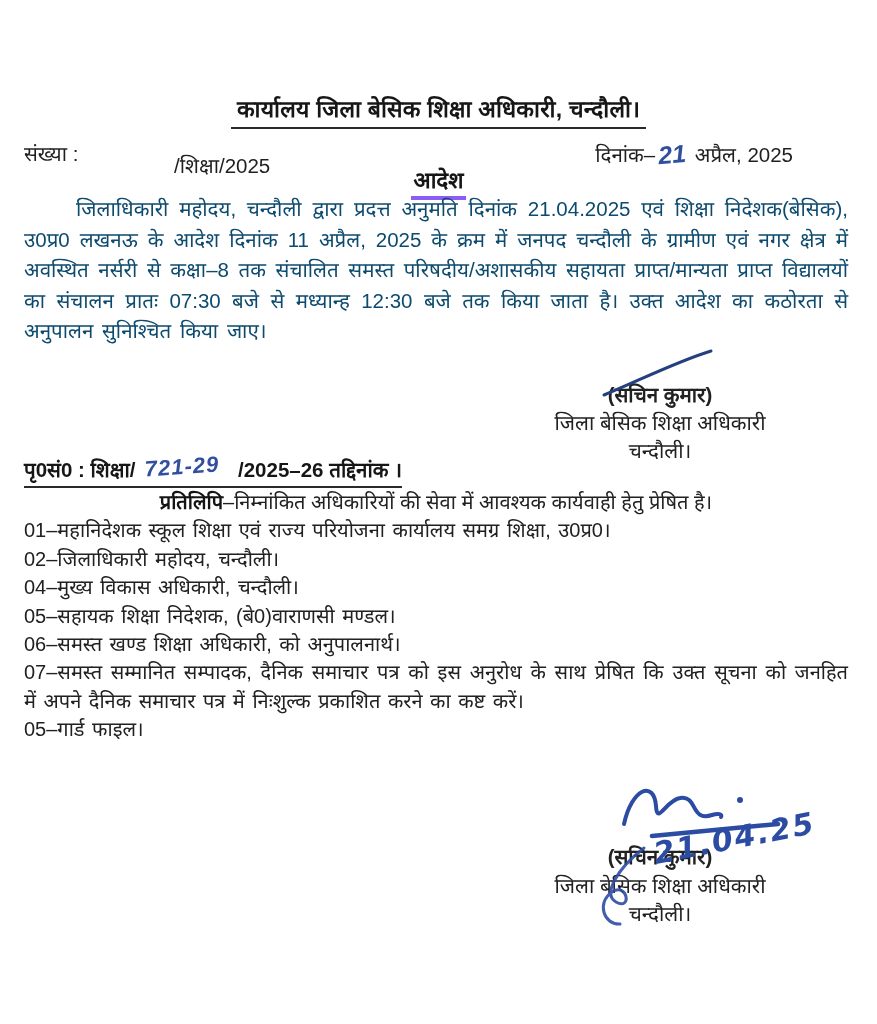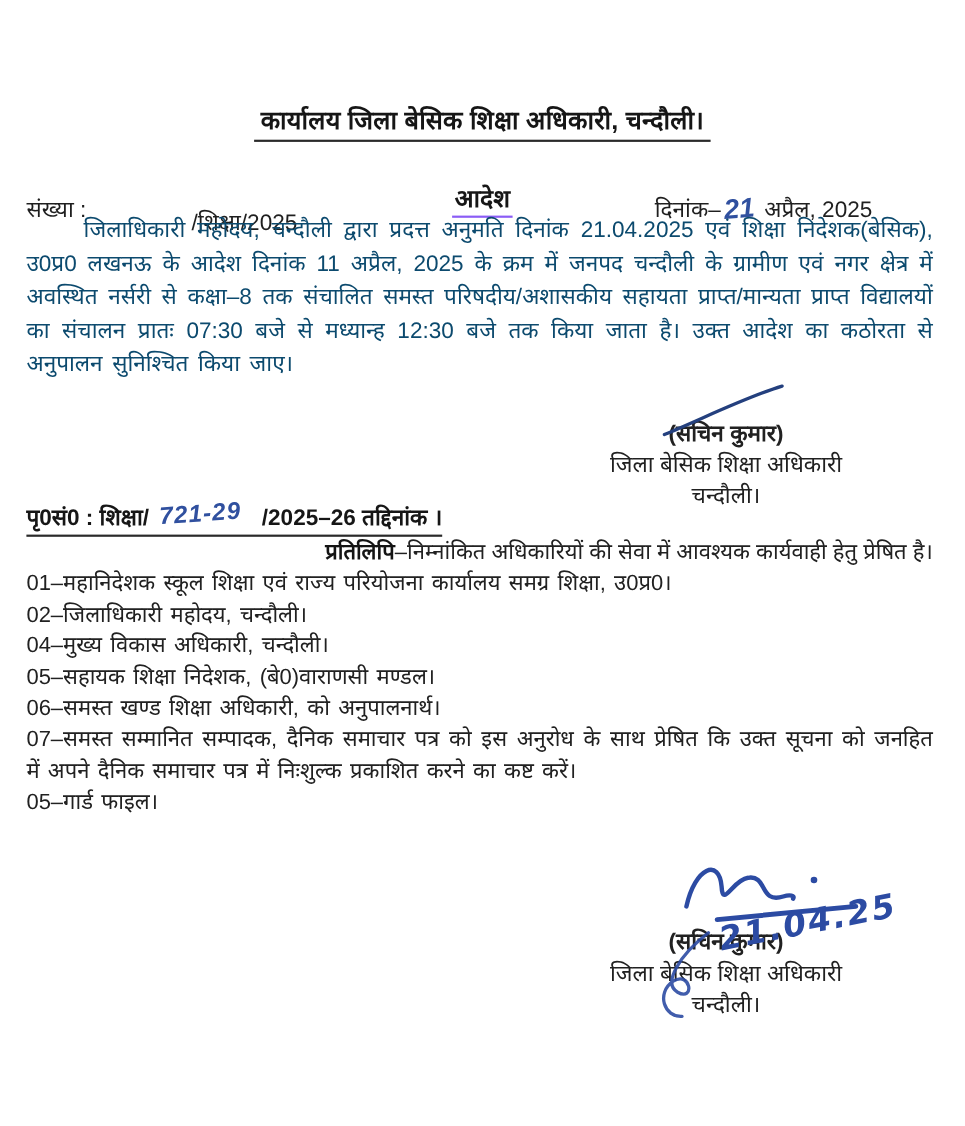--- a/index.html
+++ b/index.html
@@ -11,31 +11,31 @@
     -webkit-font-smoothing:antialiased;
   }
   .page{position:absolute;inset:0;}
   
   .title{
     position:absolute;top:92px;left:0;width:100%;
     text-align:center;font-size:23px;font-weight:700;color:#161616;
     letter-spacing:.2px;
   }
   .title .t-inner{display:inline-block;border-bottom:2.5px solid #2a2a2a;padding:0 6px 3px 6px;}
-  .meta-row{position:absolute;top:139px;left:24px;right:26px;height:30px;font-size:20.5px;margin-top:36px;}
+  .meta-row{position:absolute;top:139px;left:24px;right:26px;height:30px;font-size:20.5px;}
   .meta-label{position:absolute;left:0;top:0;}
   .meta-number{position:absolute;left:150px;top:12px;}
   .meta-date{position:absolute;right:58px;top:0;white-space:nowrap;}
   .hand{color:#30509f;font-weight:600;}
   .hand-21{display:inline-block;font-size:25px;transform:rotate(-5deg) translateY(1px);margin:0 3px;font-style:italic;}
   .order-head{
     position:absolute;top:164px;left:0;width:100%;text-align:center;
     font-size:22.5px;font-weight:700;color:#161616;
   }
-  .order-head .t-inner{display:inline-block;border-bottom:2px solid #8b5cf6;padding:0 2px 1px 2px;}
+  .order-head .t-inner{display:inline-block;border-bottom:4px solid #8b5cf6;padding:0 2px 1px 2px;}
   
   .body-par{
     position:absolute;top:194px;left:24px;width:824px;
     font-size:20.5px;line-height:30.5px;text-align:justify;
     text-indent:52px;word-spacing:3px;color:#0c4a6e;
   }
   
   .sig-top{
     position:absolute;top:381px;left:530px;width:260px;
     text-align:center;font-size:20.5px;line-height:28px;color:#212121;
@@ -47,21 +47,21 @@
     font-size:20.5px;font-weight:700;color:#161616;white-space:nowrap;
   }
   .ref-line .t-inner{display:inline-block;border-bottom:2.2px solid #2a2a2a;padding-bottom:3px;}
   .ref-hand{display:inline-block;font-size:22px;transform:rotate(-4deg) translateY(-3px);
     margin:0 18px 0 10px;font-style:italic;letter-spacing:1px;}
   
   .copy-block{
     position:absolute;top:488px;left:24px;width:824px;
     font-size:20px;line-height:28.4px;color:#212121;
   }
-  .copy-intro{text-align:right;}
+  .copy-intro{text-align:center;}
   .copy-intro b{font-weight:700;color:#141414;}
   .copy-item{text-align:justify;word-spacing:2px;}
   
   .sig-bottom{
     position:absolute;top:843px;left:530px;width:260px;
     text-align:center;font-size:20.5px;line-height:28.5px;color:#212121;
   }
   .sig-bottom .sig-name{font-weight:600;}
   
   .stroke-top{position:absolute;left:598px;top:347px;width:120px;height:52px;pointer-events:none;}

